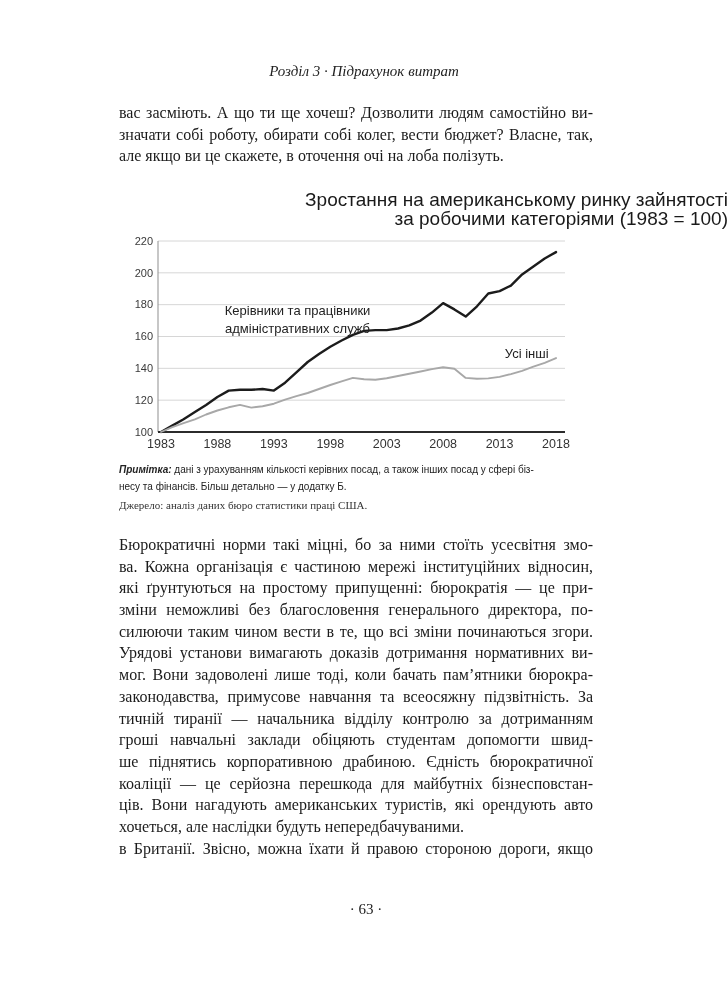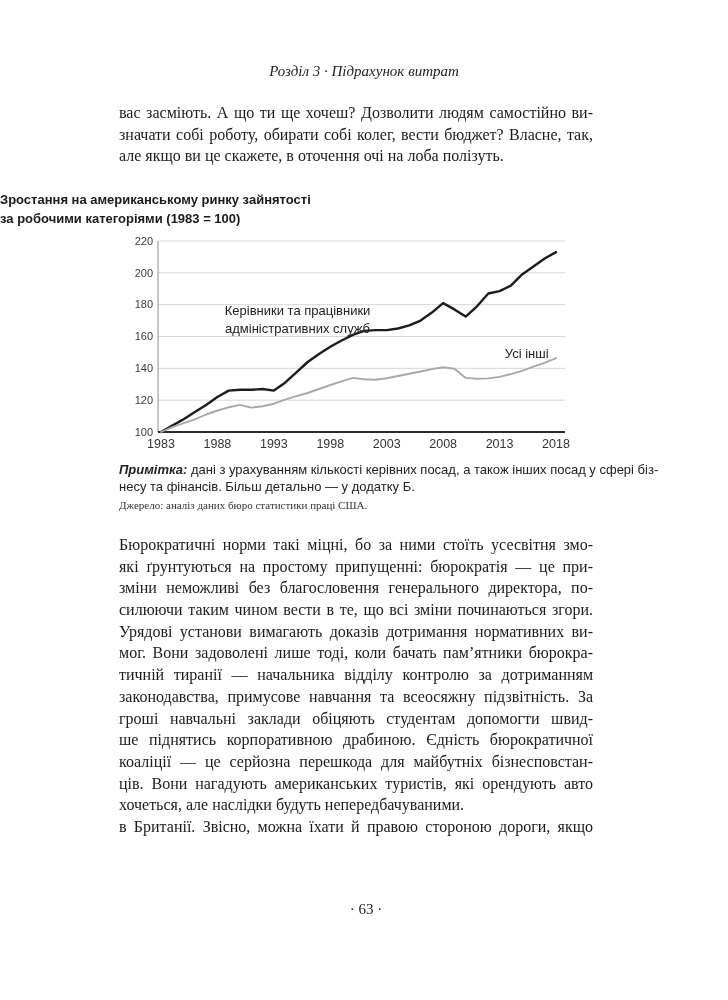--- a/index.html
+++ b/index.html
@@ -31,24 +31,24 @@
     text-align-last:justify;
     white-space:normal;
     overflow:hidden;
     height:21.7px;
   }
   .tline-last{
     text-align-last:left;
   }
   .figure-title{
     position:absolute;top:190px;left:0;right:0;
-    text-align:left;
+    text-align:right;
     font-family:"Liberation Sans", sans-serif;
-    font-weight:bold;
-    font-size:13px;
+    font-weight:normal;
+    font-size:19px;
     line-height:19px;
     color:#1a1a1a;
   }
   .chart-svg{
     position:absolute;left:128px;top:233px;
     width:470px;height:224px;
   }
   .tick-label{
     font-family:"Liberation Sans", sans-serif;
     font-size:11px;
@@ -59,21 +59,21 @@
     font-size:12.5px;
     fill:#333333;
   }
   .annot{
     font-family:"Liberation Sans", sans-serif;
     font-size:13px;
   }
   .fig-note{
     position:absolute;left:119px;top:461px;width:486px;
     font-family:"Liberation Sans", sans-serif;
-    font-size:13px;
+    font-size:10px;
     line-height:17px;
     color:#222;
   }
   .fig-note .nline{white-space:nowrap;}
   .note-label{font-weight:bold;font-style:italic;}
   .fig-source{
     position:absolute;left:119px;top:499px;width:486px;
     font-size:11px;
     color:#333;
   }
@@ -134,27 +134,28 @@
 
   <div class="fig-note">
     <div class="nline"><span class="note-label">Примітка:</span><span> дані з урахуванням кількості керівних посад, а також інших посад у сфері біз-</span></div>
     <div class="nline">несу та фінансів. Більш детально — у додатку Б.</div>
   </div>
 
   <div class="fig-source">Джерело: аналіз даних бюро статистики праці США.</div>
 
   <div class="para para-2">
       <div class="tline">Бюрократичні норми такі міцні, бо за ними стоїть усесвітня змо-</div>
+      <div class="tline">ва. Кожна організація є частиною мережі інституційних відносин,</div>
       <div class="tline">які ґрунтуються на простому припущенні: бюрократія — це при-</div>
       <div class="tline">зміни неможливі без благословення генерального директора, по-</div>
       <div class="tline">силюючи таким чином вести в те, що всі зміни починаються згори.</div>
       <div class="tline">Урядові установи вимагають доказів дотримання нормативних ви-</div>
       <div class="tline">мог. Вони задоволені лише тоді, коли бачать пам’ятники бюрокра-</div>
+      <div class="tline">законодавства, примусове навчання та всеосяжну підзвітність. За</div>
       <div class="tline">тичній тиранії — начальника відділу контролю за дотриманням</div>
-      <div class="tline">законодавства, примусове навчання та всеосяжну підзвітність. За</div>
       <div class="tline">гроші навчальні заклади обіцяють студентам допомогти швид-</div>
       <div class="tline">ше піднятись корпоративною драбиною. Єдність бюрократичної</div>
       <div class="tline">коаліції — це серйозна перешкода для майбутніх бізнесповстан-</div>
       <div class="tline">ців. Вони нагадують американських туристів, які орендують авто</div>
       <div class="tline tline-last">хочеться, але наслідки будуть непередбачуваними.</div>
       <div class="tline">в Британії. Звісно, можна їхати й правою стороною дороги, якщо</div>
     </div>
 
   <div class="page-number">· 63 ·</div>
 

